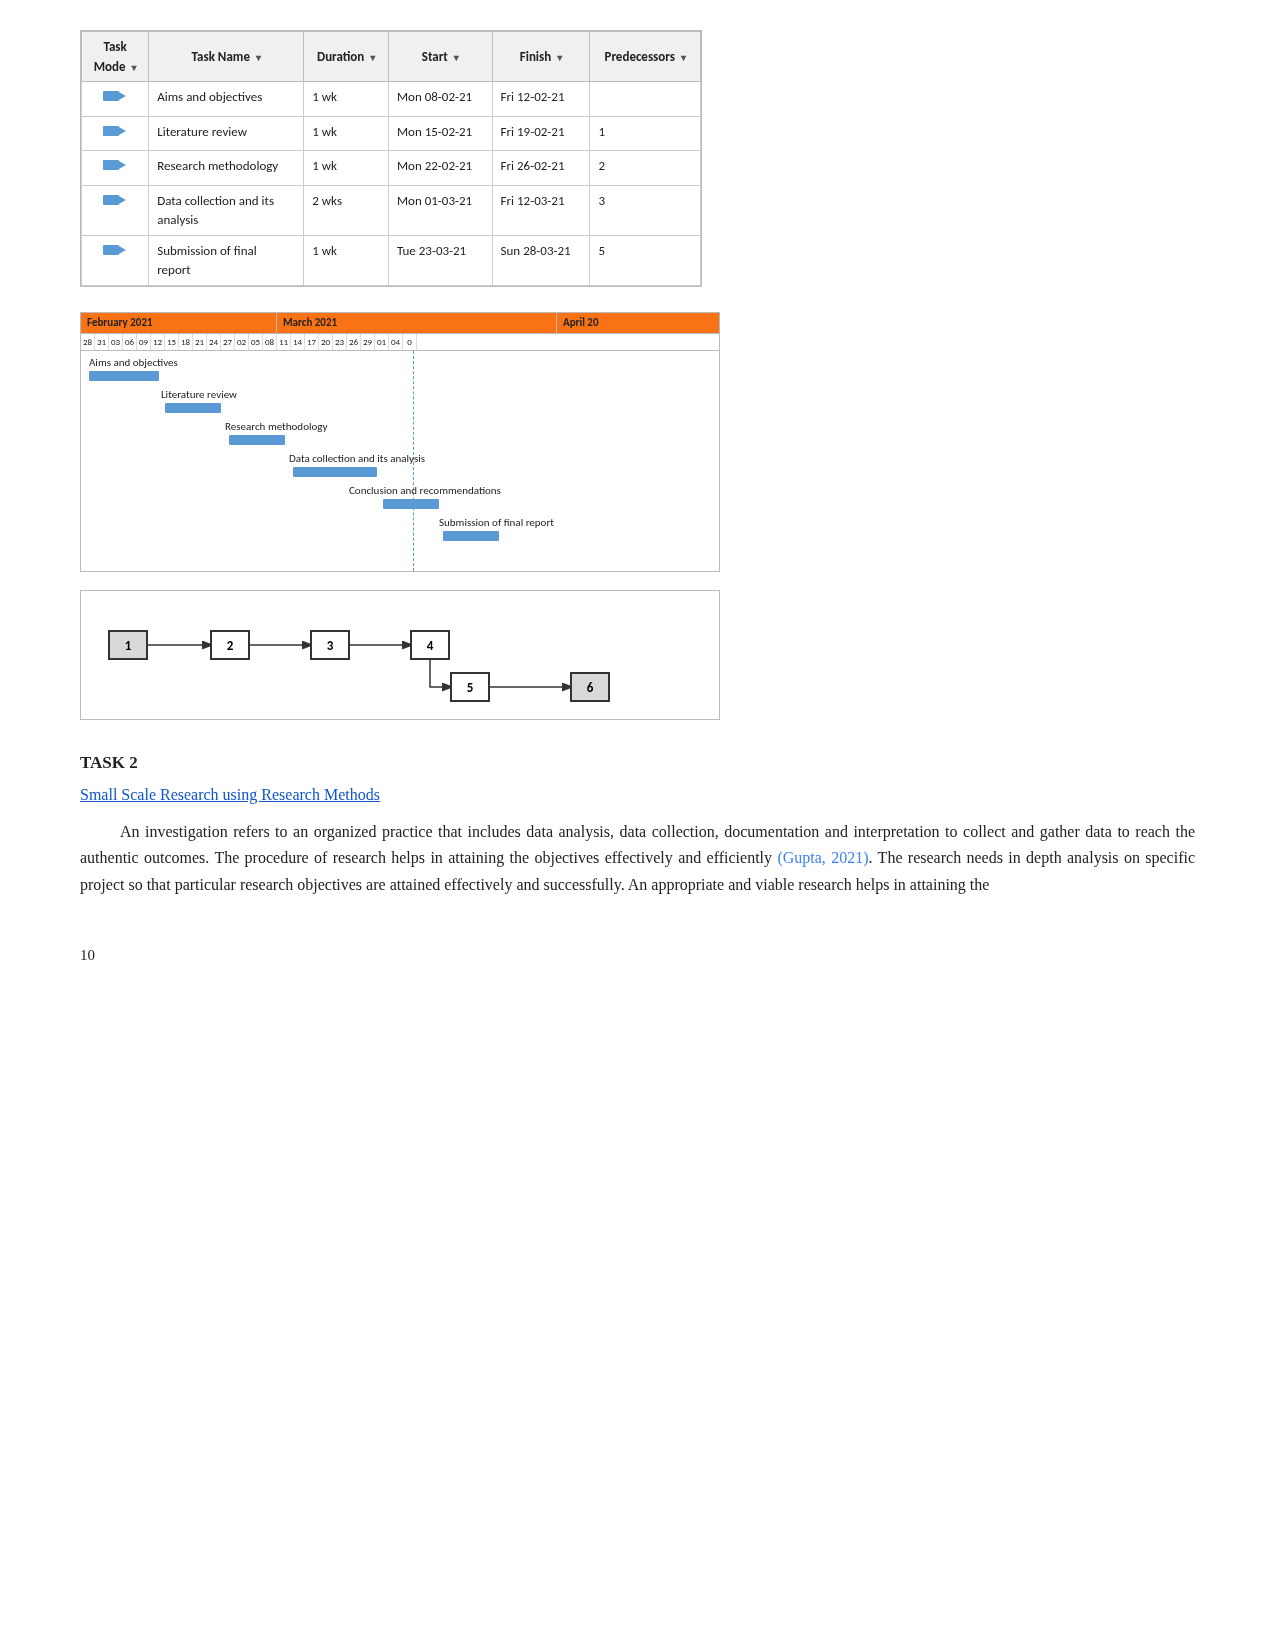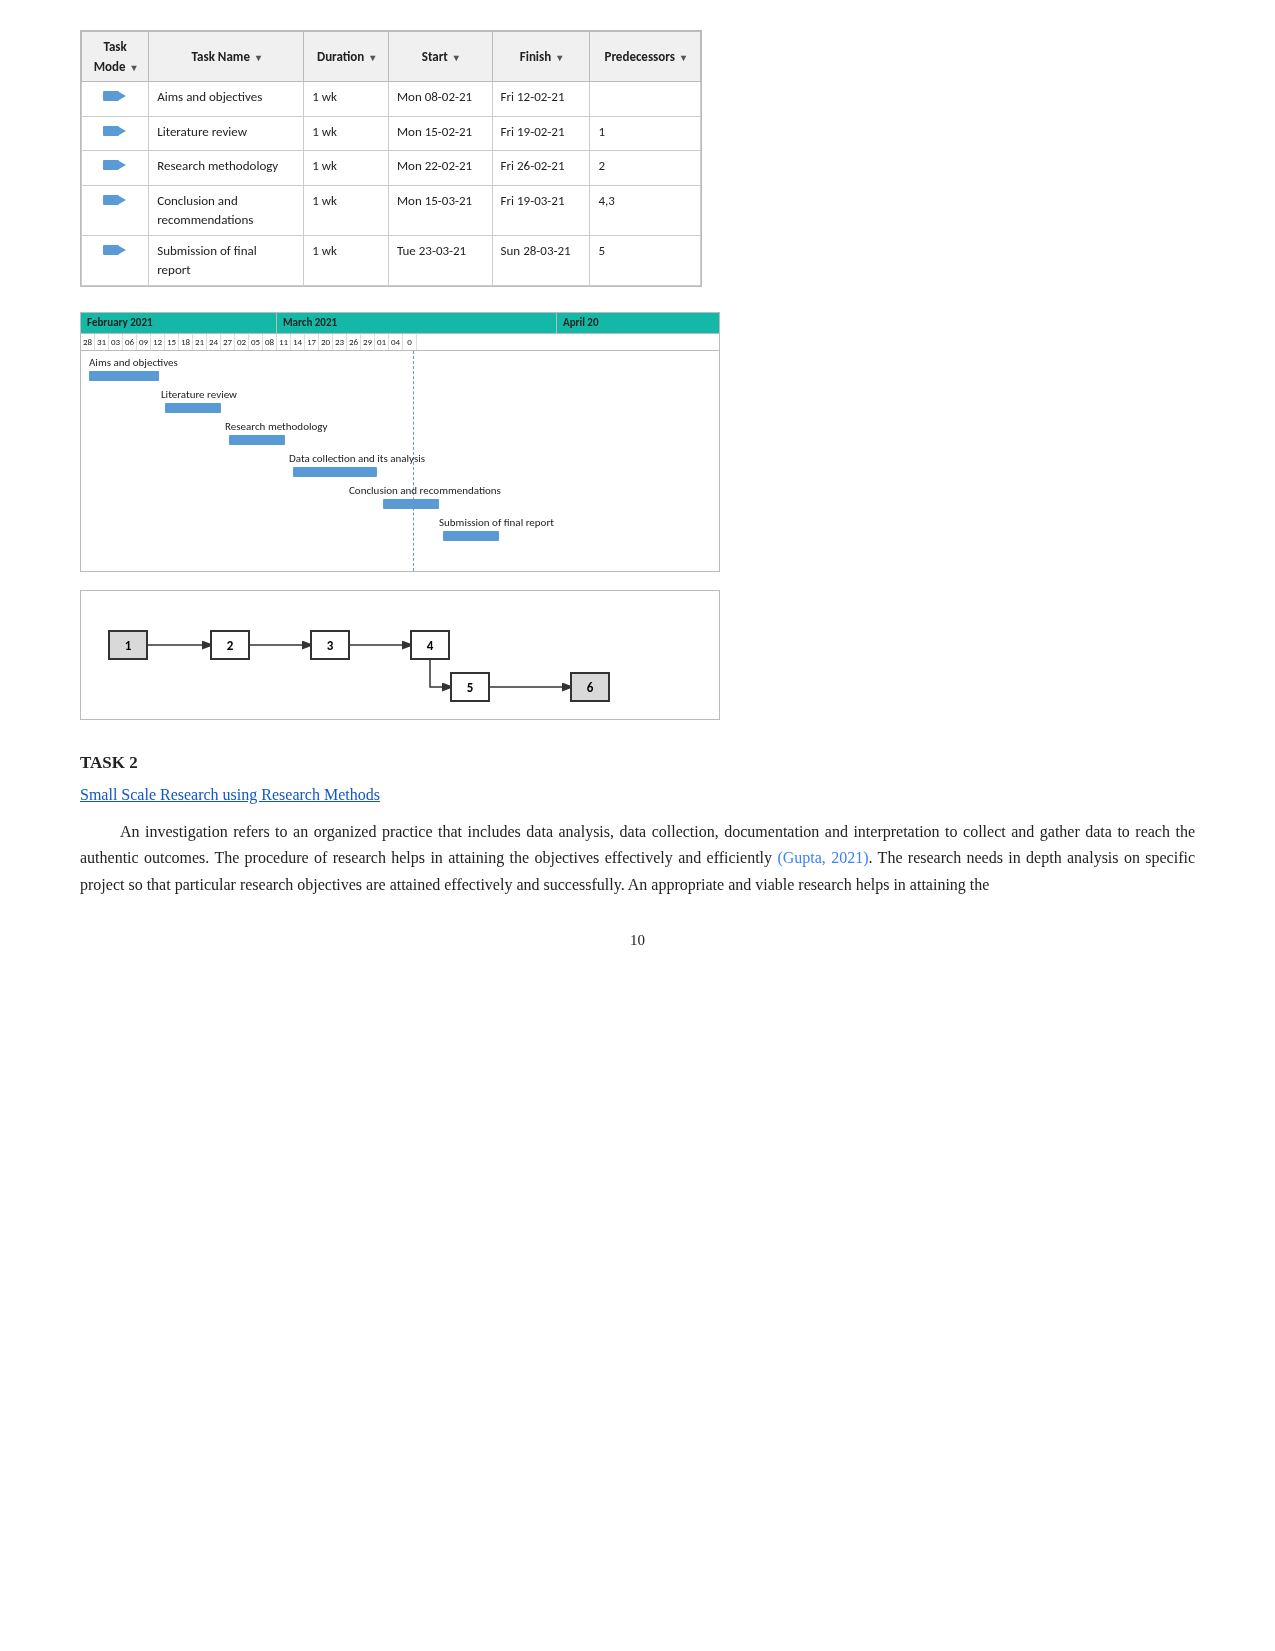--- a/index.html
+++ b/index.html
@@ -53,21 +53,21 @@
       border: 1px solid #bbb;
       background: #fff;
       margin-bottom: 18px;
       width: 640px;
       overflow: hidden;
       font-family: Calibri, Arial, sans-serif;
       font-size: 11px;
     }
     .gantt-header-months {
       display: flex;
-      background: #14b8a6;
+      background: #f97316;
       border-bottom: 1px solid #bbb;
     }
     .gantt-month {
       padding: 2px 6px;
       border-right: 1px solid #bbb;
       font-weight: bold;
       font-size: 11px;
       flex-shrink: 0;
     }
     .gantt-header-days {
@@ -144,22 +144,22 @@
       display: block;
     }
     .task2-para {
       text-align: justify;
       font-size: 16px;
       margin-bottom: 0;
       line-height: 1.65;
       text-indent: 40px;
     }
     .page-number {
-      text-align: center;
-      margin-top: 31px;
+      text-align: left;
+      margin-top: 46px;
       font-size: 15px;
     }
     .cite {
       color: #3b82f6;
     }
   </style>
 </head>
 <body>
 
 
@@ -209,25 +209,25 @@
           <td>1 wk</td>
           <td>Mon 22-02-21</td>
           <td>Fri 26-02-21</td>
           <td>2</td>
         </tr>
         <tr>
           <td class="task-mode-cell"><svg width="24" height="18" viewBox="0 0 24 18">
       <rect x="0" y="4" width="16" height="10" rx="1" fill="#5b9bd5"></rect>
       <polygon points="16,5 16,13 23,9" fill="#5b9bd5"></polygon>
     </svg></td>
-          <td>Conclusion and<br>recommendations</td>
-          <td>1 wk</td>
-          <td>Mon 15-03-21</td>
-          <td>Fri 19-03-21</td>
-          <td>4,3</td>
+          <td>Data collection and its<br>analysis</td>
+          <td>2 wks</td>
+          <td>Mon 01-03-21</td>
+          <td>Fri 12-03-21</td>
+          <td>3</td>
         </tr>
         <tr>
           <td class="task-mode-cell"><svg width="24" height="18" viewBox="0 0 24 18">
       <rect x="0" y="4" width="16" height="10" rx="1" fill="#5b9bd5"></rect>
       <polygon points="16,5 16,13 23,9" fill="#5b9bd5"></polygon>
     </svg></td>
           <td>Submission of final<br>report</td>
           <td>1 wk</td>
           <td>Tue 23-03-21</td>
           <td>Sun 28-03-21</td>

